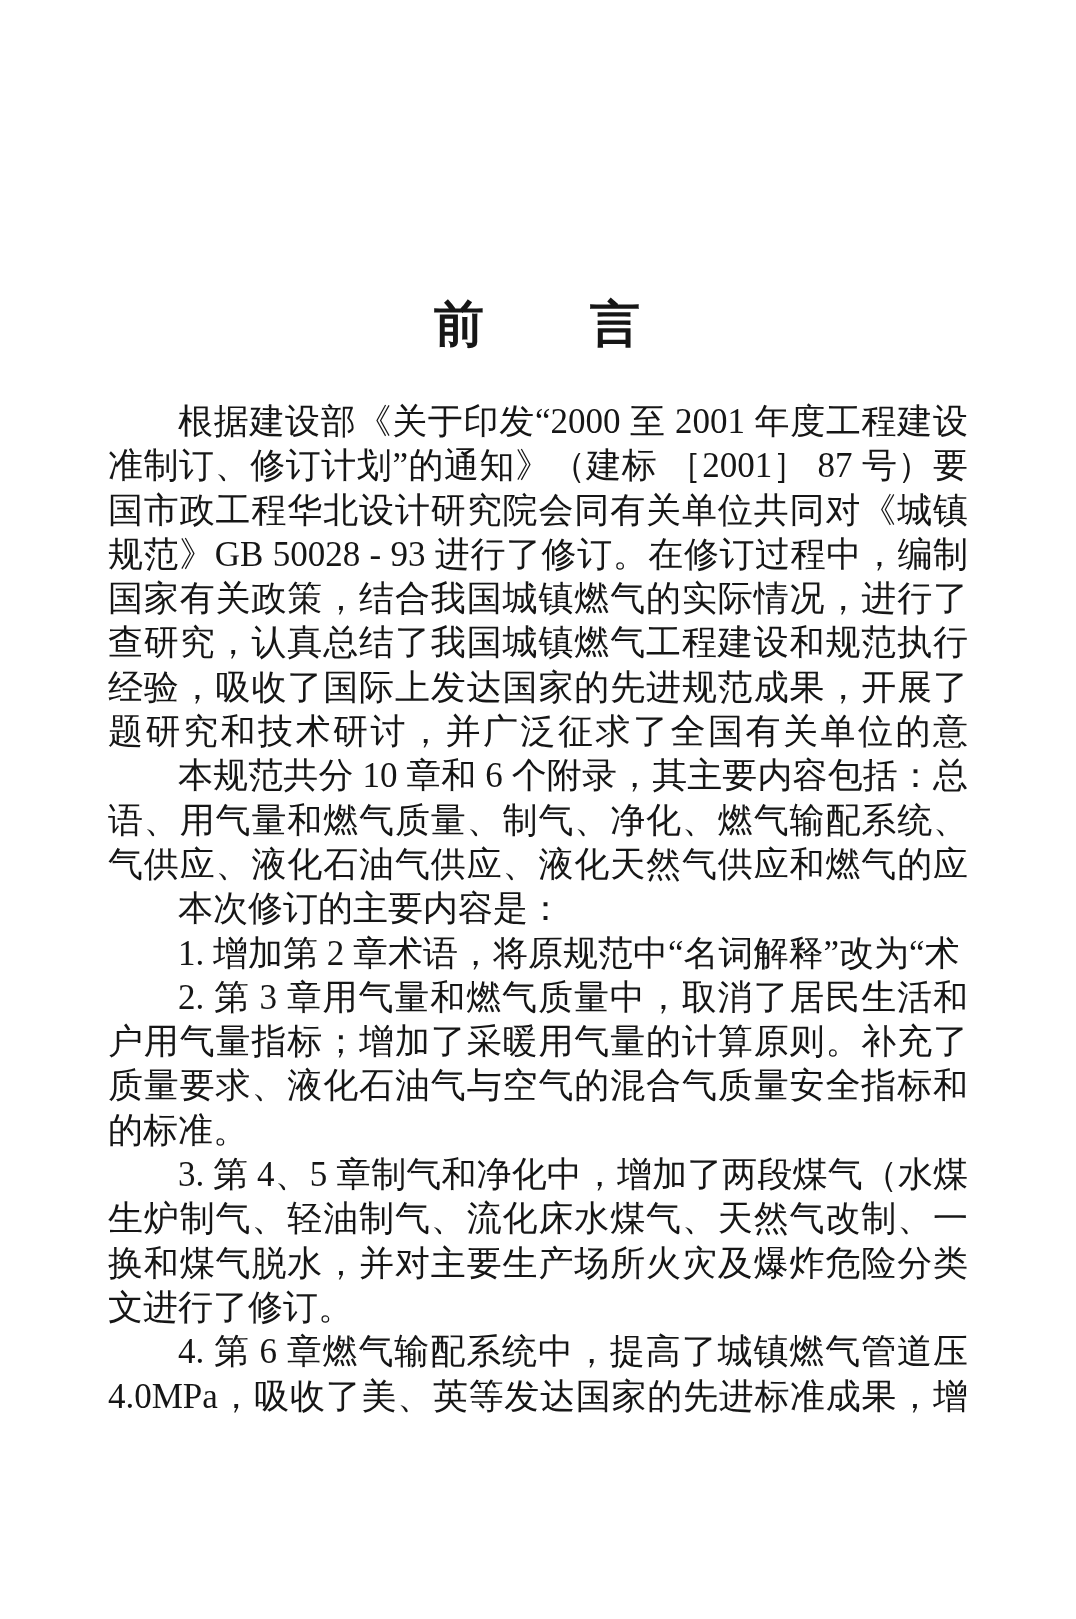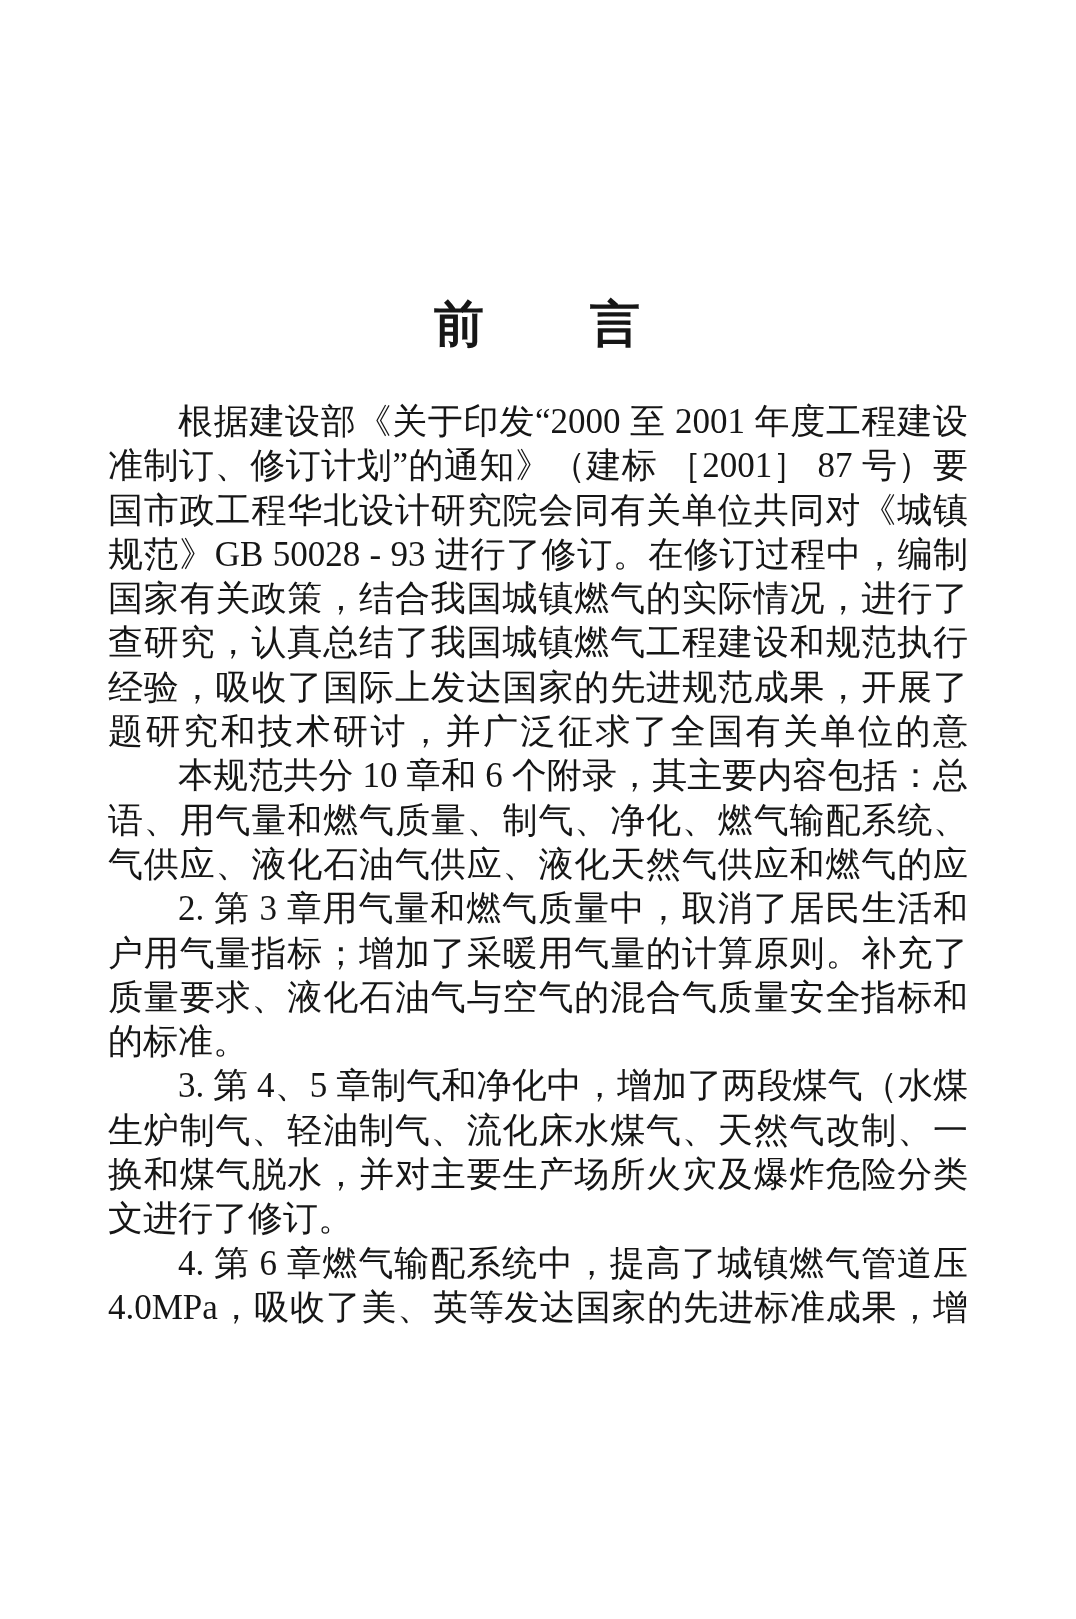--- a/index.html
+++ b/index.html
@@ -90,20 +90,24 @@
         <div class="line">查研究，认真总结了我国城镇燃气工程建设和规范执行十年来的</div>
         <div class="line">经验，吸收了国际上发达国家的先进规范成果，开展了必要的专</div>
         <div class="line">题研究和技术研讨，并广泛征求了全国有关单位的意见，最后由</div>
       </div>
     <div class="para">
         <div class="line">本规范共分 10 章和 6 个附录，其主要内容包括：总则、术</div>
         <div class="line">语、用气量和燃气质量、制气、净化、燃气输配系统、压缩天然</div>
         <div class="line">气供应、液化石油气供应、液化天然气供应和燃气的应用等。</div>
       </div>
     <div class="para">
+        <div class="line">本次修订的主要内容是：</div>
+      </div>
+    <div class="para">
+        <div class="line">1. 增加第 2 章术语，将原规范中“名词解释”改为“术</div>
       </div>
     <div class="para">
         <div class="line">2. 第 3 章用气量和燃气质量中，取消了居民生活和商业用</div>
         <div class="line">户用气量指标；增加了采暖用气量的计算原则。补充了天然气的</div>
         <div class="line">质量要求、液化石油气与空气的混合气质量安全指标和燃气加臭</div>
         <div class="line">的标准。</div>
       </div>
     <div class="para">
         <div class="line">3. 第 4、5 章制气和净化中，增加了两段煤气（水煤气）发</div>
         <div class="line">生炉制气、轻油制气、流化床水煤气、天然气改制、一氧化碳变</div>

